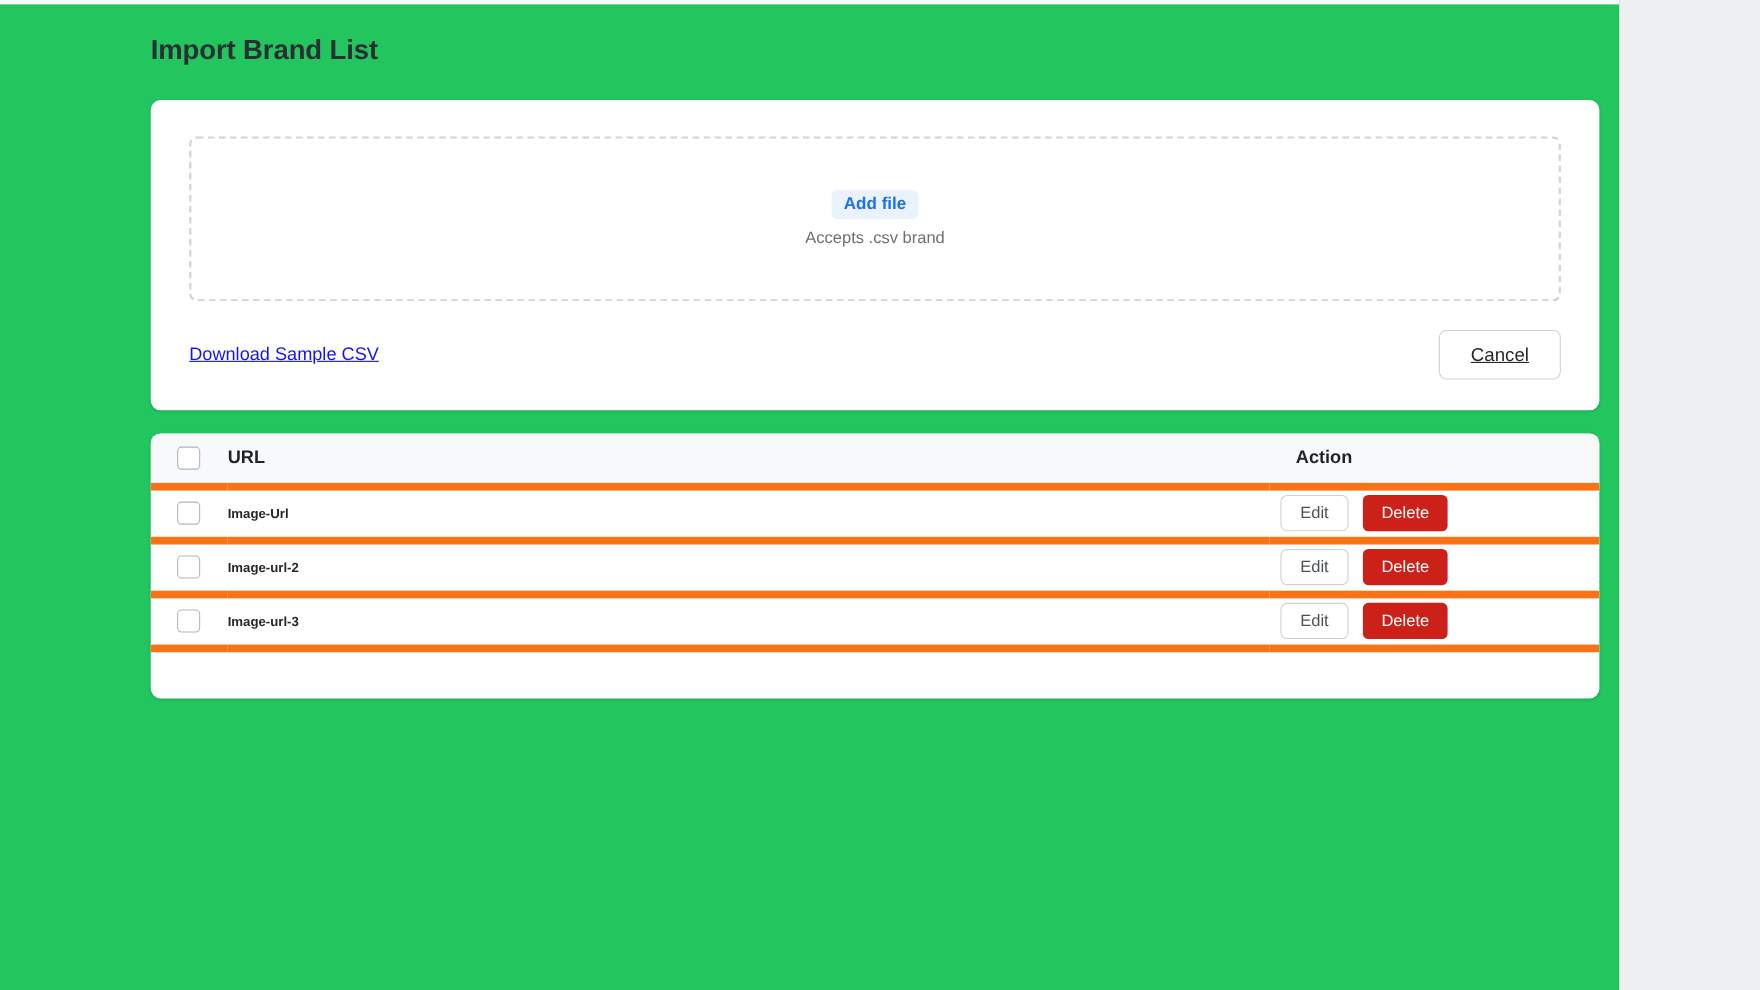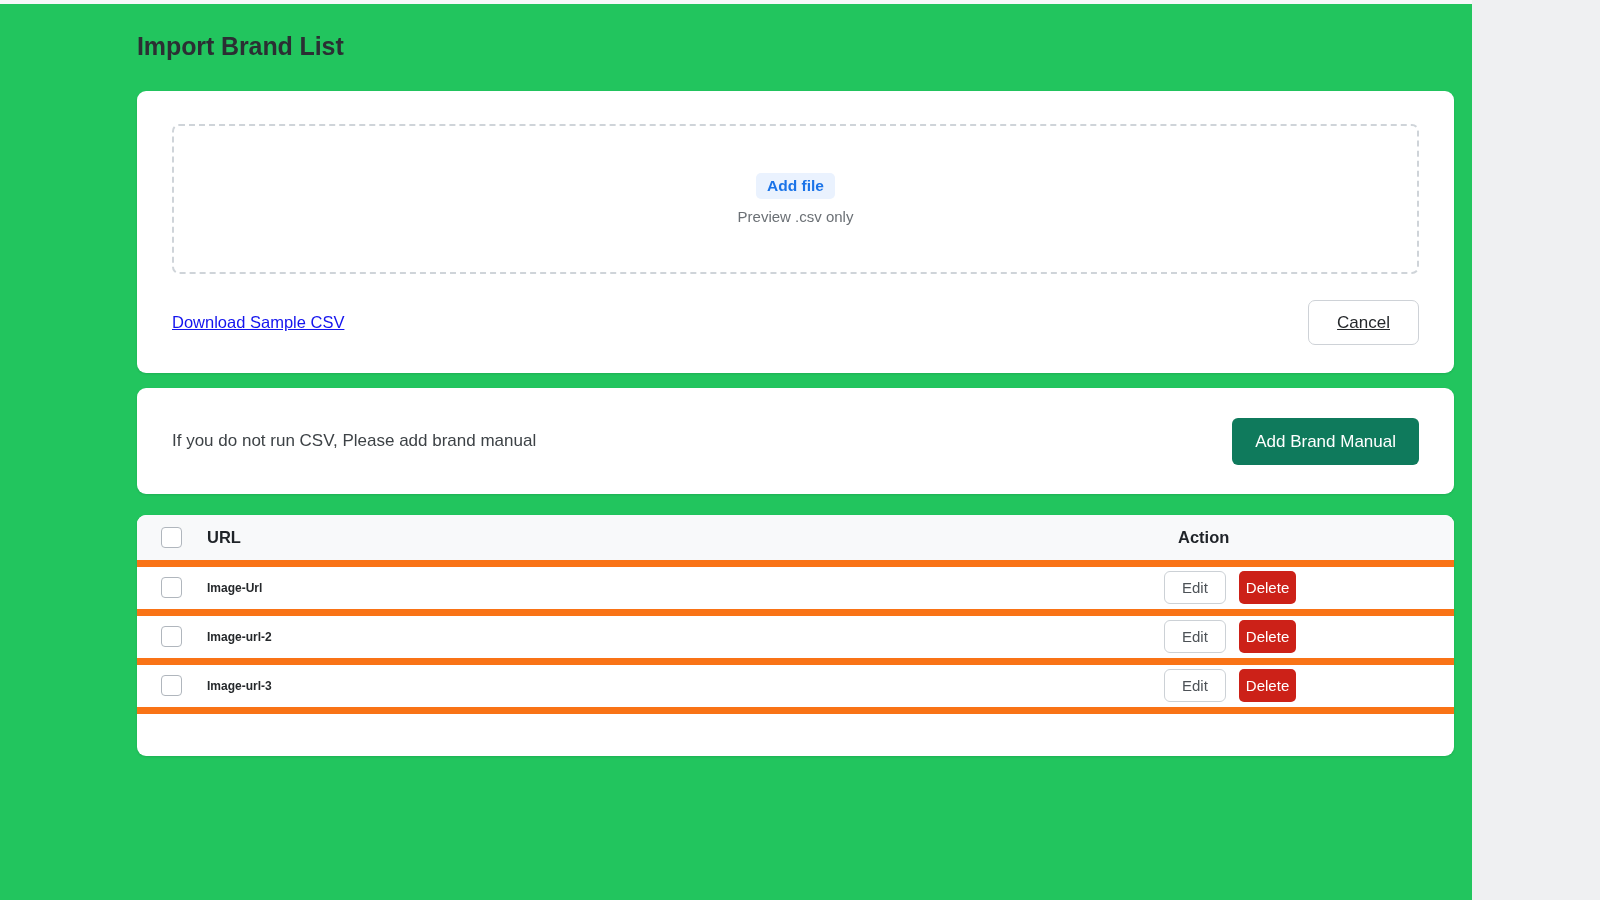--- a/index.html
+++ b/index.html
@@ -169,50 +169,46 @@
     border-radius: 6px;
     color: #4d5257;
     font-size: 15px;
     padding: 8px 17px;
   }
   .btn-delete {
     background: #cc2118;
     color: #ffffff;
     border-radius: 5px;
     font-size: 15px;
-    padding: 9px 7px;
+    padding: 9px 17px;
   }
 </style>
 </head>
 <body>
 
 <div class="page">
   <div class="topstrip"></div>
 
   <div class="container">
 
     <h1 class="page-title">Import Brand List</h1>
 
     <div class="card card-upload">
       <div class="dropzone">
         <span class="addfile">Add file</span>
-        <span class="accepts">Preview .csv only</span>
+        <span class="accepts">Accepts .csv brand</span>
       </div>
       <div class="upload-actions">
         <a class="link-sample">Download Sample CSV</a>
         <div class="btn-row">
           <button class="btn btn-cancel">Cancel</button>
         </div>
       </div>
     </div>
 
-    <div class="card card-manual">
-      <span class="manual-text">If you do not run CSV, Please add brand manual</span>
-      <button class="btn btn-green">Add Brand Manual</button>
-    </div>
 
     <div class="card card-table">
       <table>
         <thead>
           <tr>
             <th class="cell-check">
               <span class="cbx"></span>
             </th>
             <th class="cell-url">URL</th>
             <th class="cell-action">Action</th>

